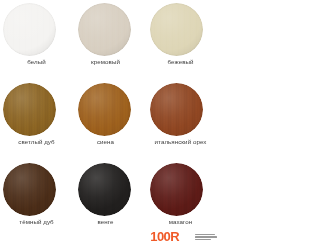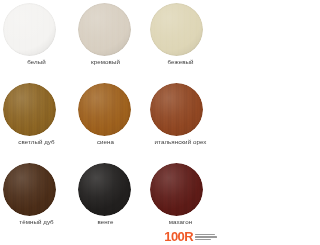--- a/index.html
+++ b/index.html
@@ -124,21 +124,21 @@
   }
   .swatch-cell.col-2 .swatch-label { width: 81px; left: 0px; }
 
   
   #watermark {
     position: absolute;
     right: 2px;
     bottom: 1px;
     display: flex;
     align-items: center;
-    gap: 2px;
+    gap: 16px;
     background: rgba(255,255,255,0.72);
     padding: 1px 2px 1px 3px;
     border-radius: 1px;
   }
   #watermark .wm-logo {
     font-size: 13px;
     font-weight: bold;
     color: #f05a28;
     letter-spacing: -0.6px;
     line-height: 13px;

